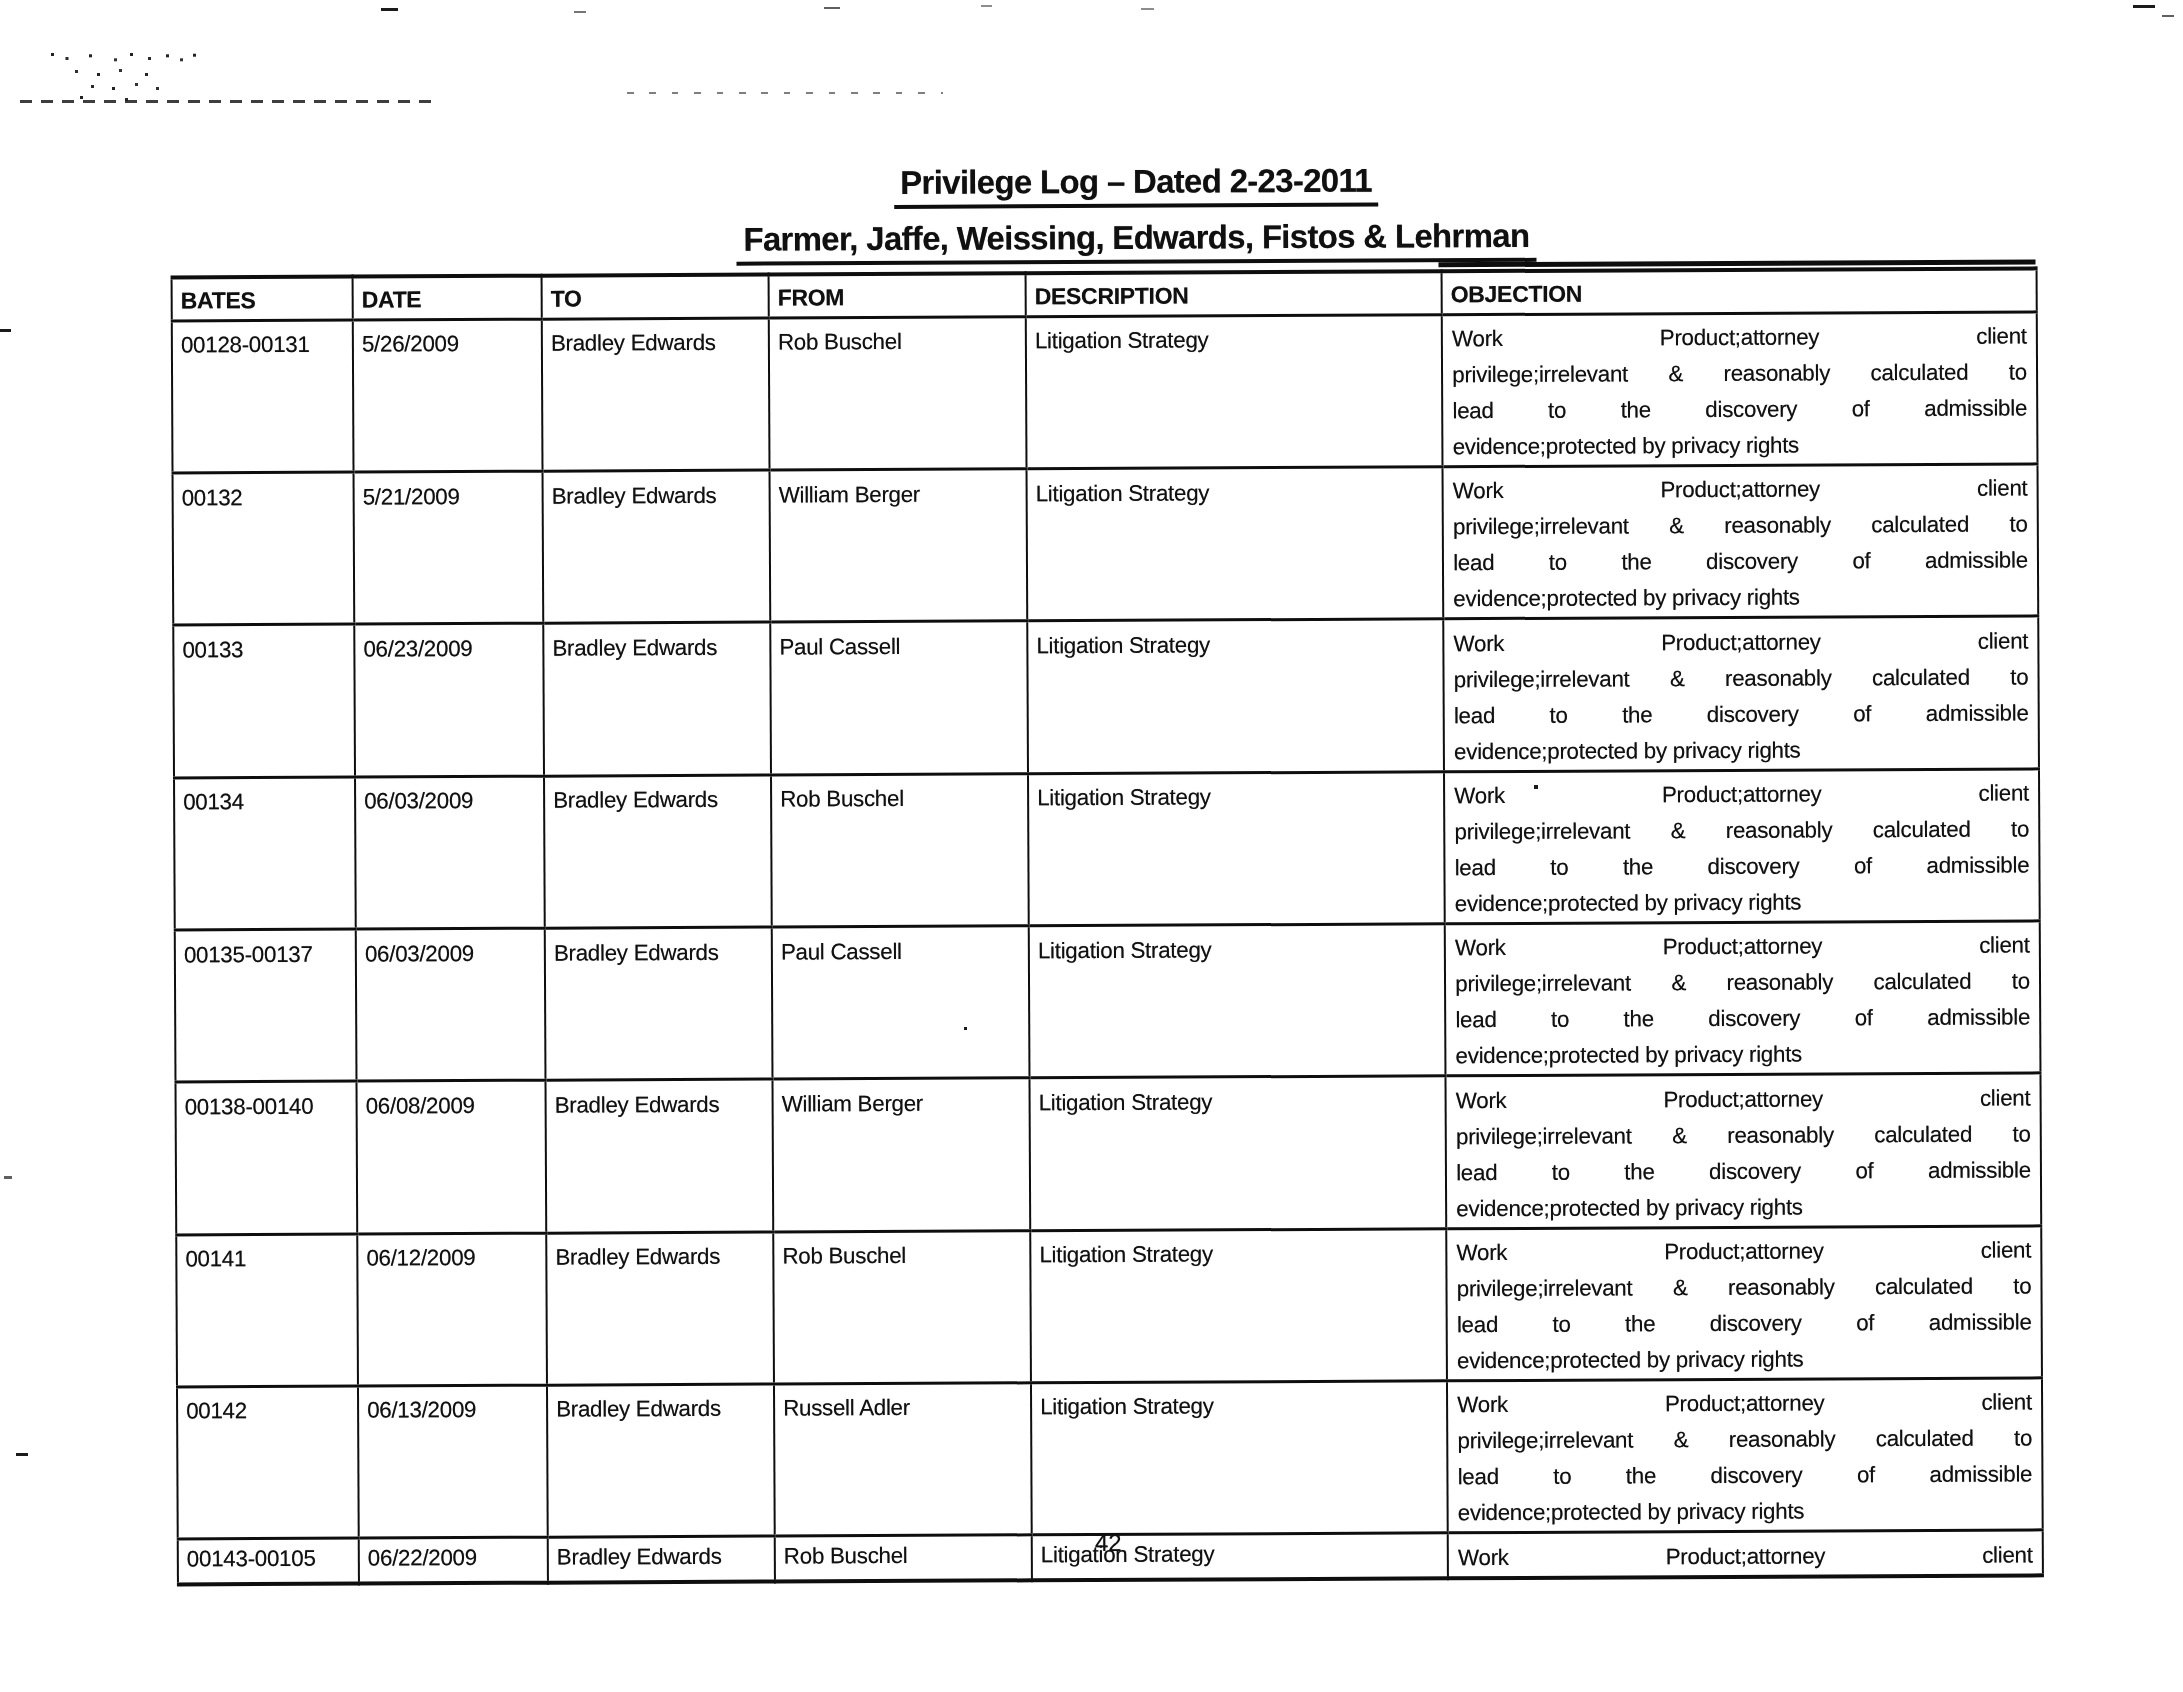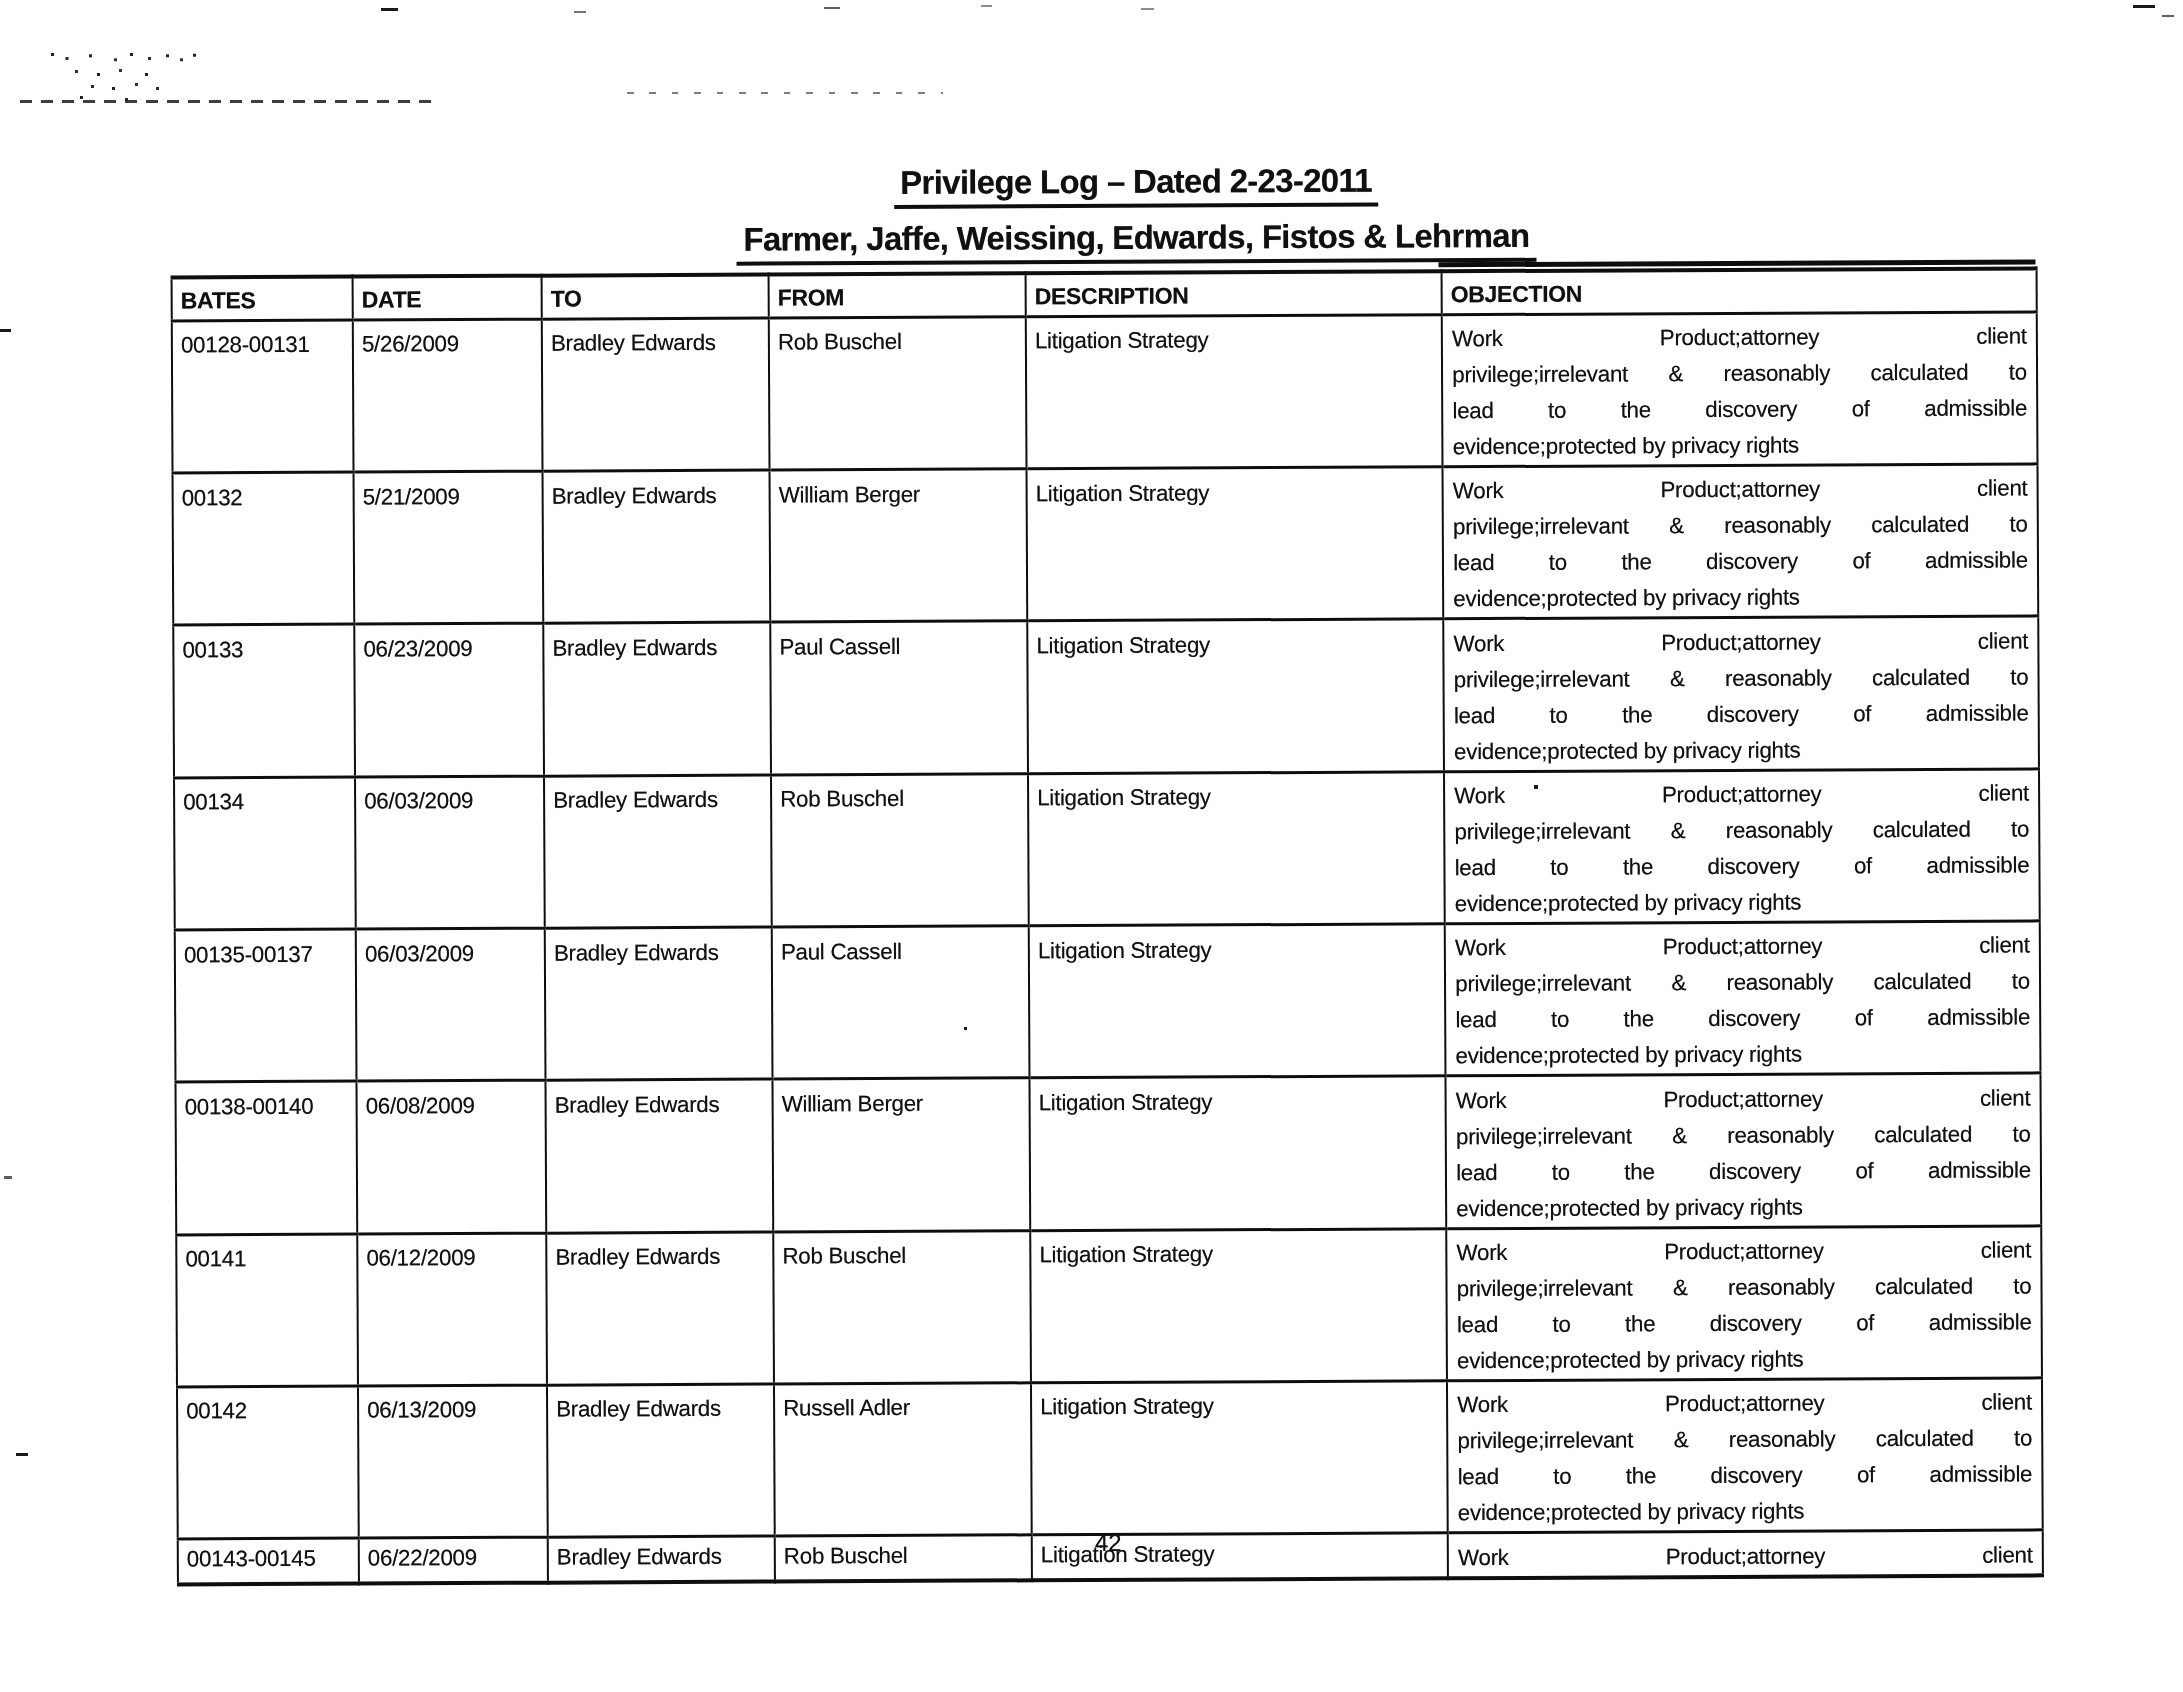--- a/index.html
+++ b/index.html
@@ -238,21 +238,21 @@
               <td>Russell Adler</td>
               <td>Litigation Strategy</td>
               <td class="objection">
                 <div class="obj-line just">Work Product;attorney client</div>
                 <div class="obj-line just">privilege;irrelevant &amp; reasonably calculated to</div>
                 <div class="obj-line just">lead to the discovery of admissible</div>
                 <div class="obj-line">evidence;protected by privacy rights</div>
               </td>
             </tr>
             <tr class="data partial">
-              <td>00143-00145</td>
+              <td>00143-00105</td>
               <td>06/22/2009</td>
               <td>Bradley Edwards</td>
               <td>Rob Buschel</td>
               <td>Litigation Strategy</td>
               <td class="objection">
                 <div class="obj-line just">Work Product;attorney client</div>
               </td>
             </tr>
           </tbody>
       </table>

